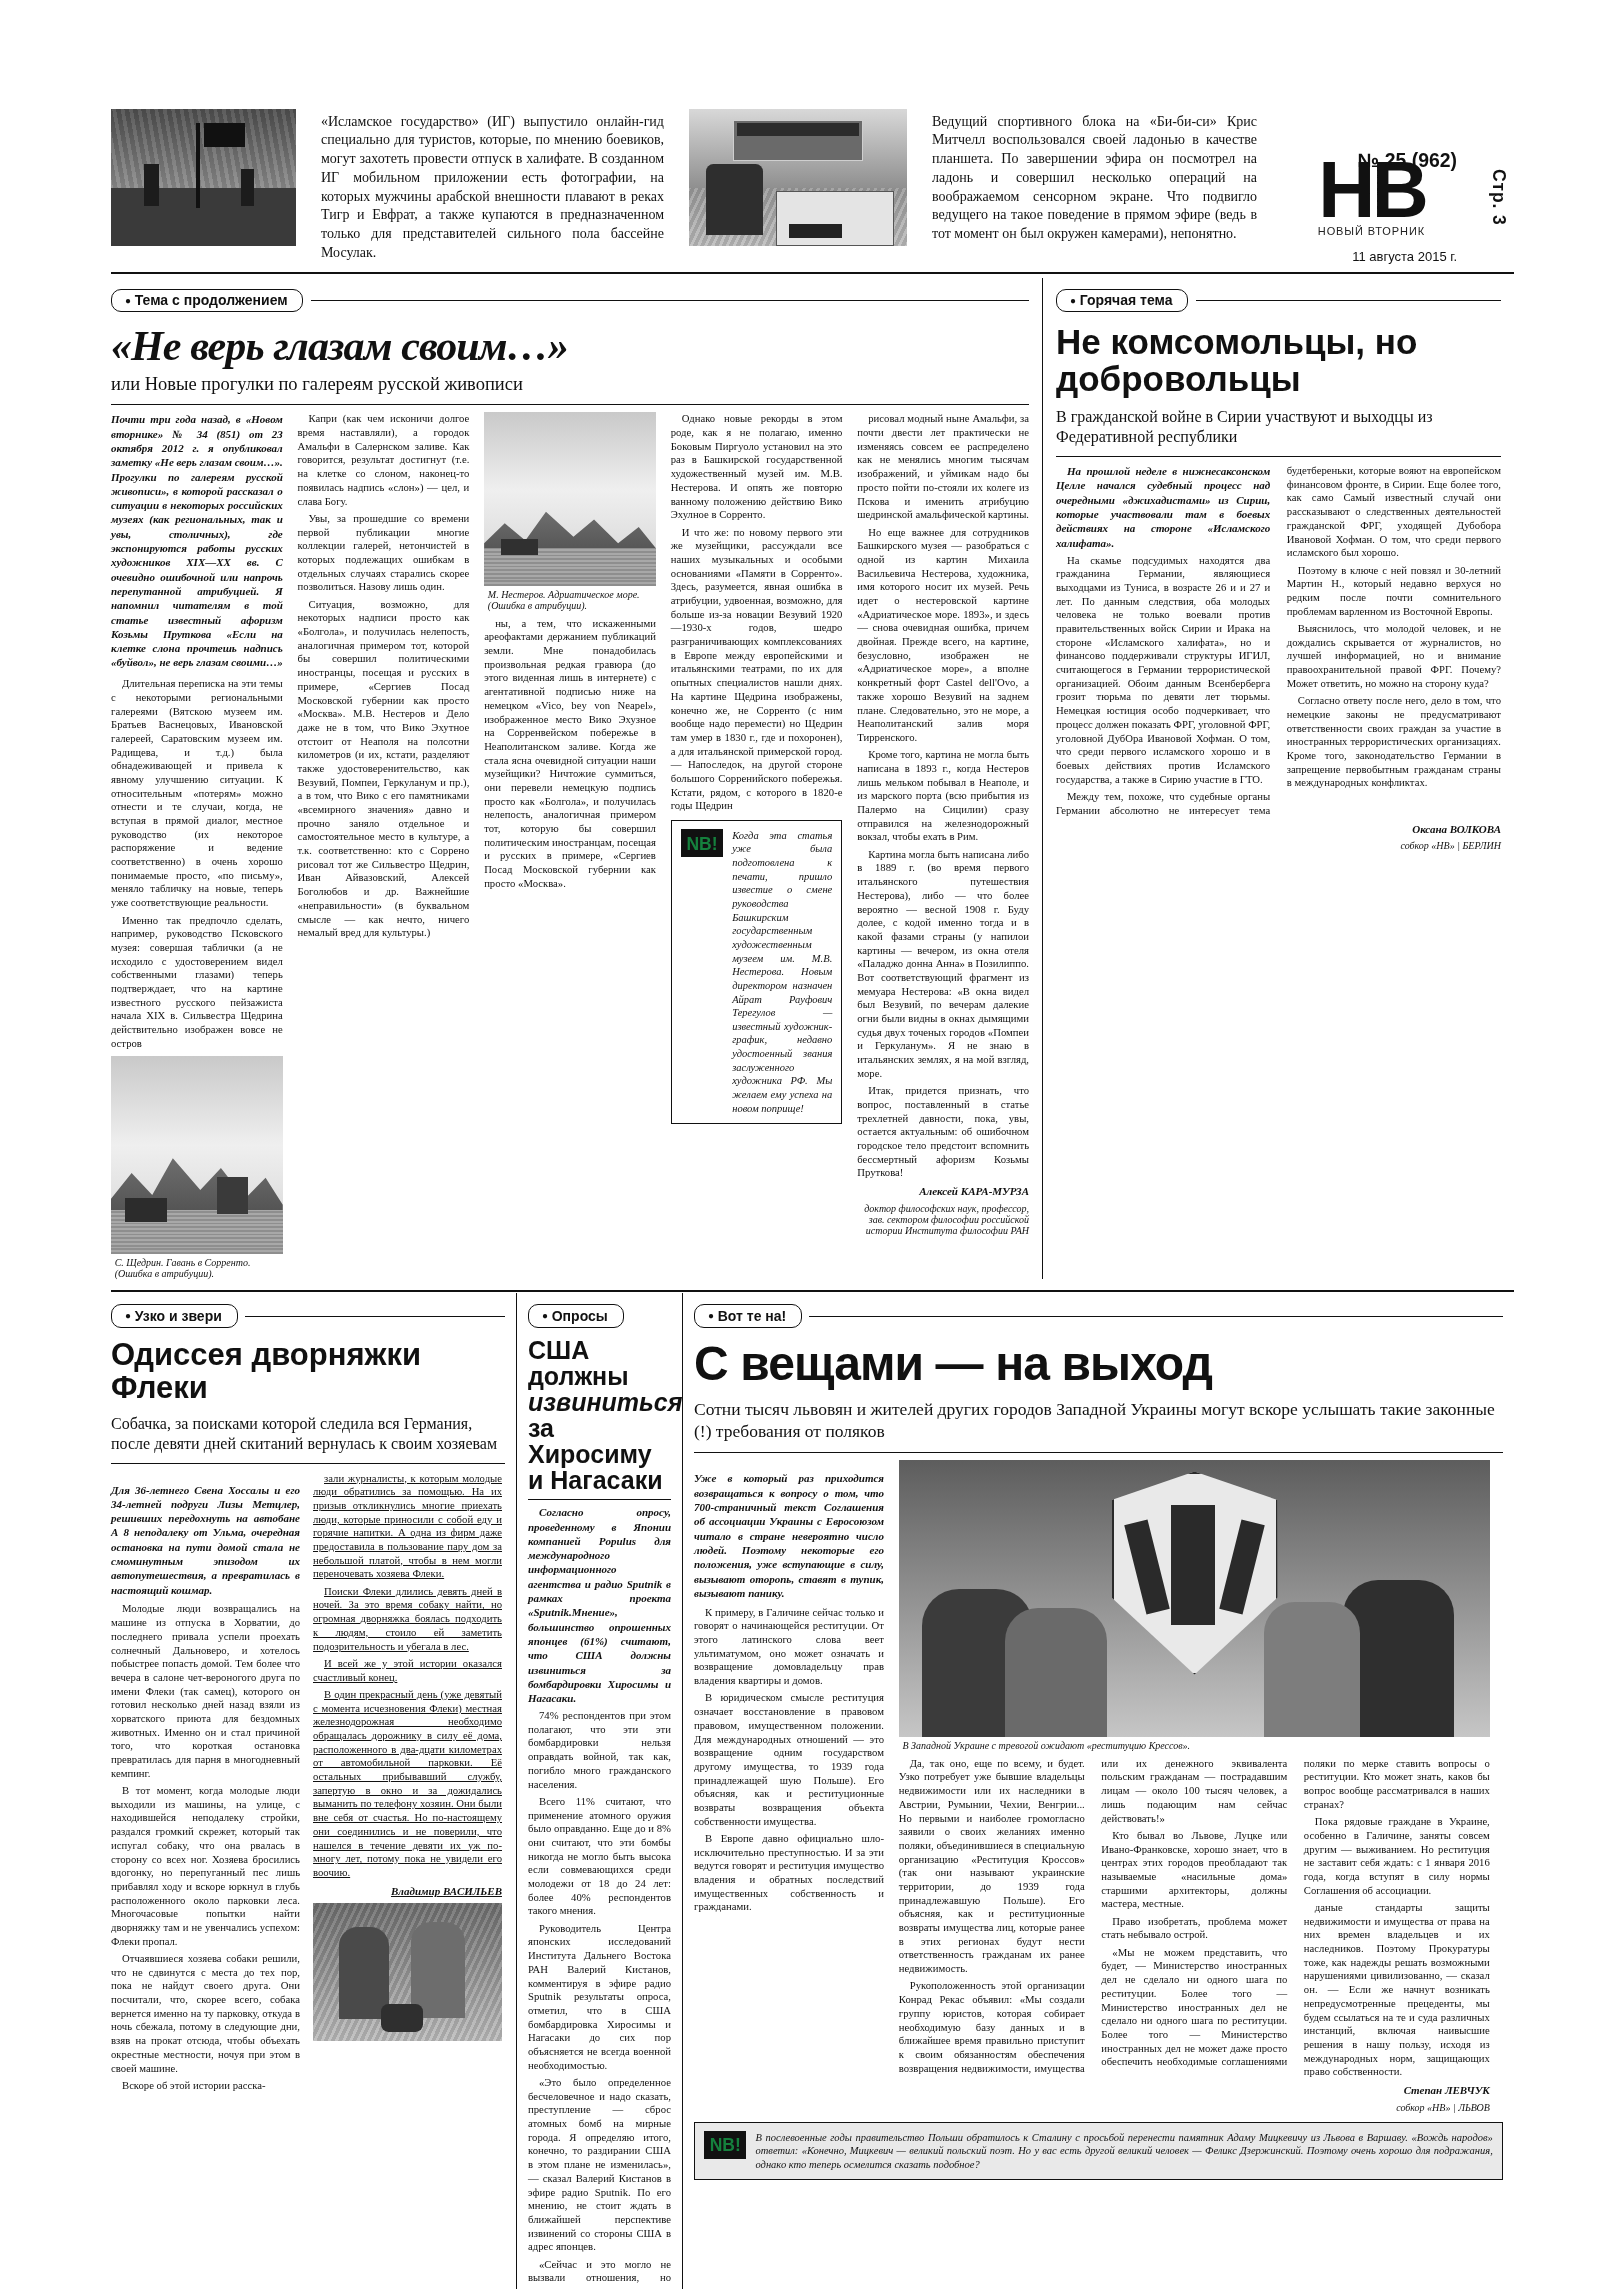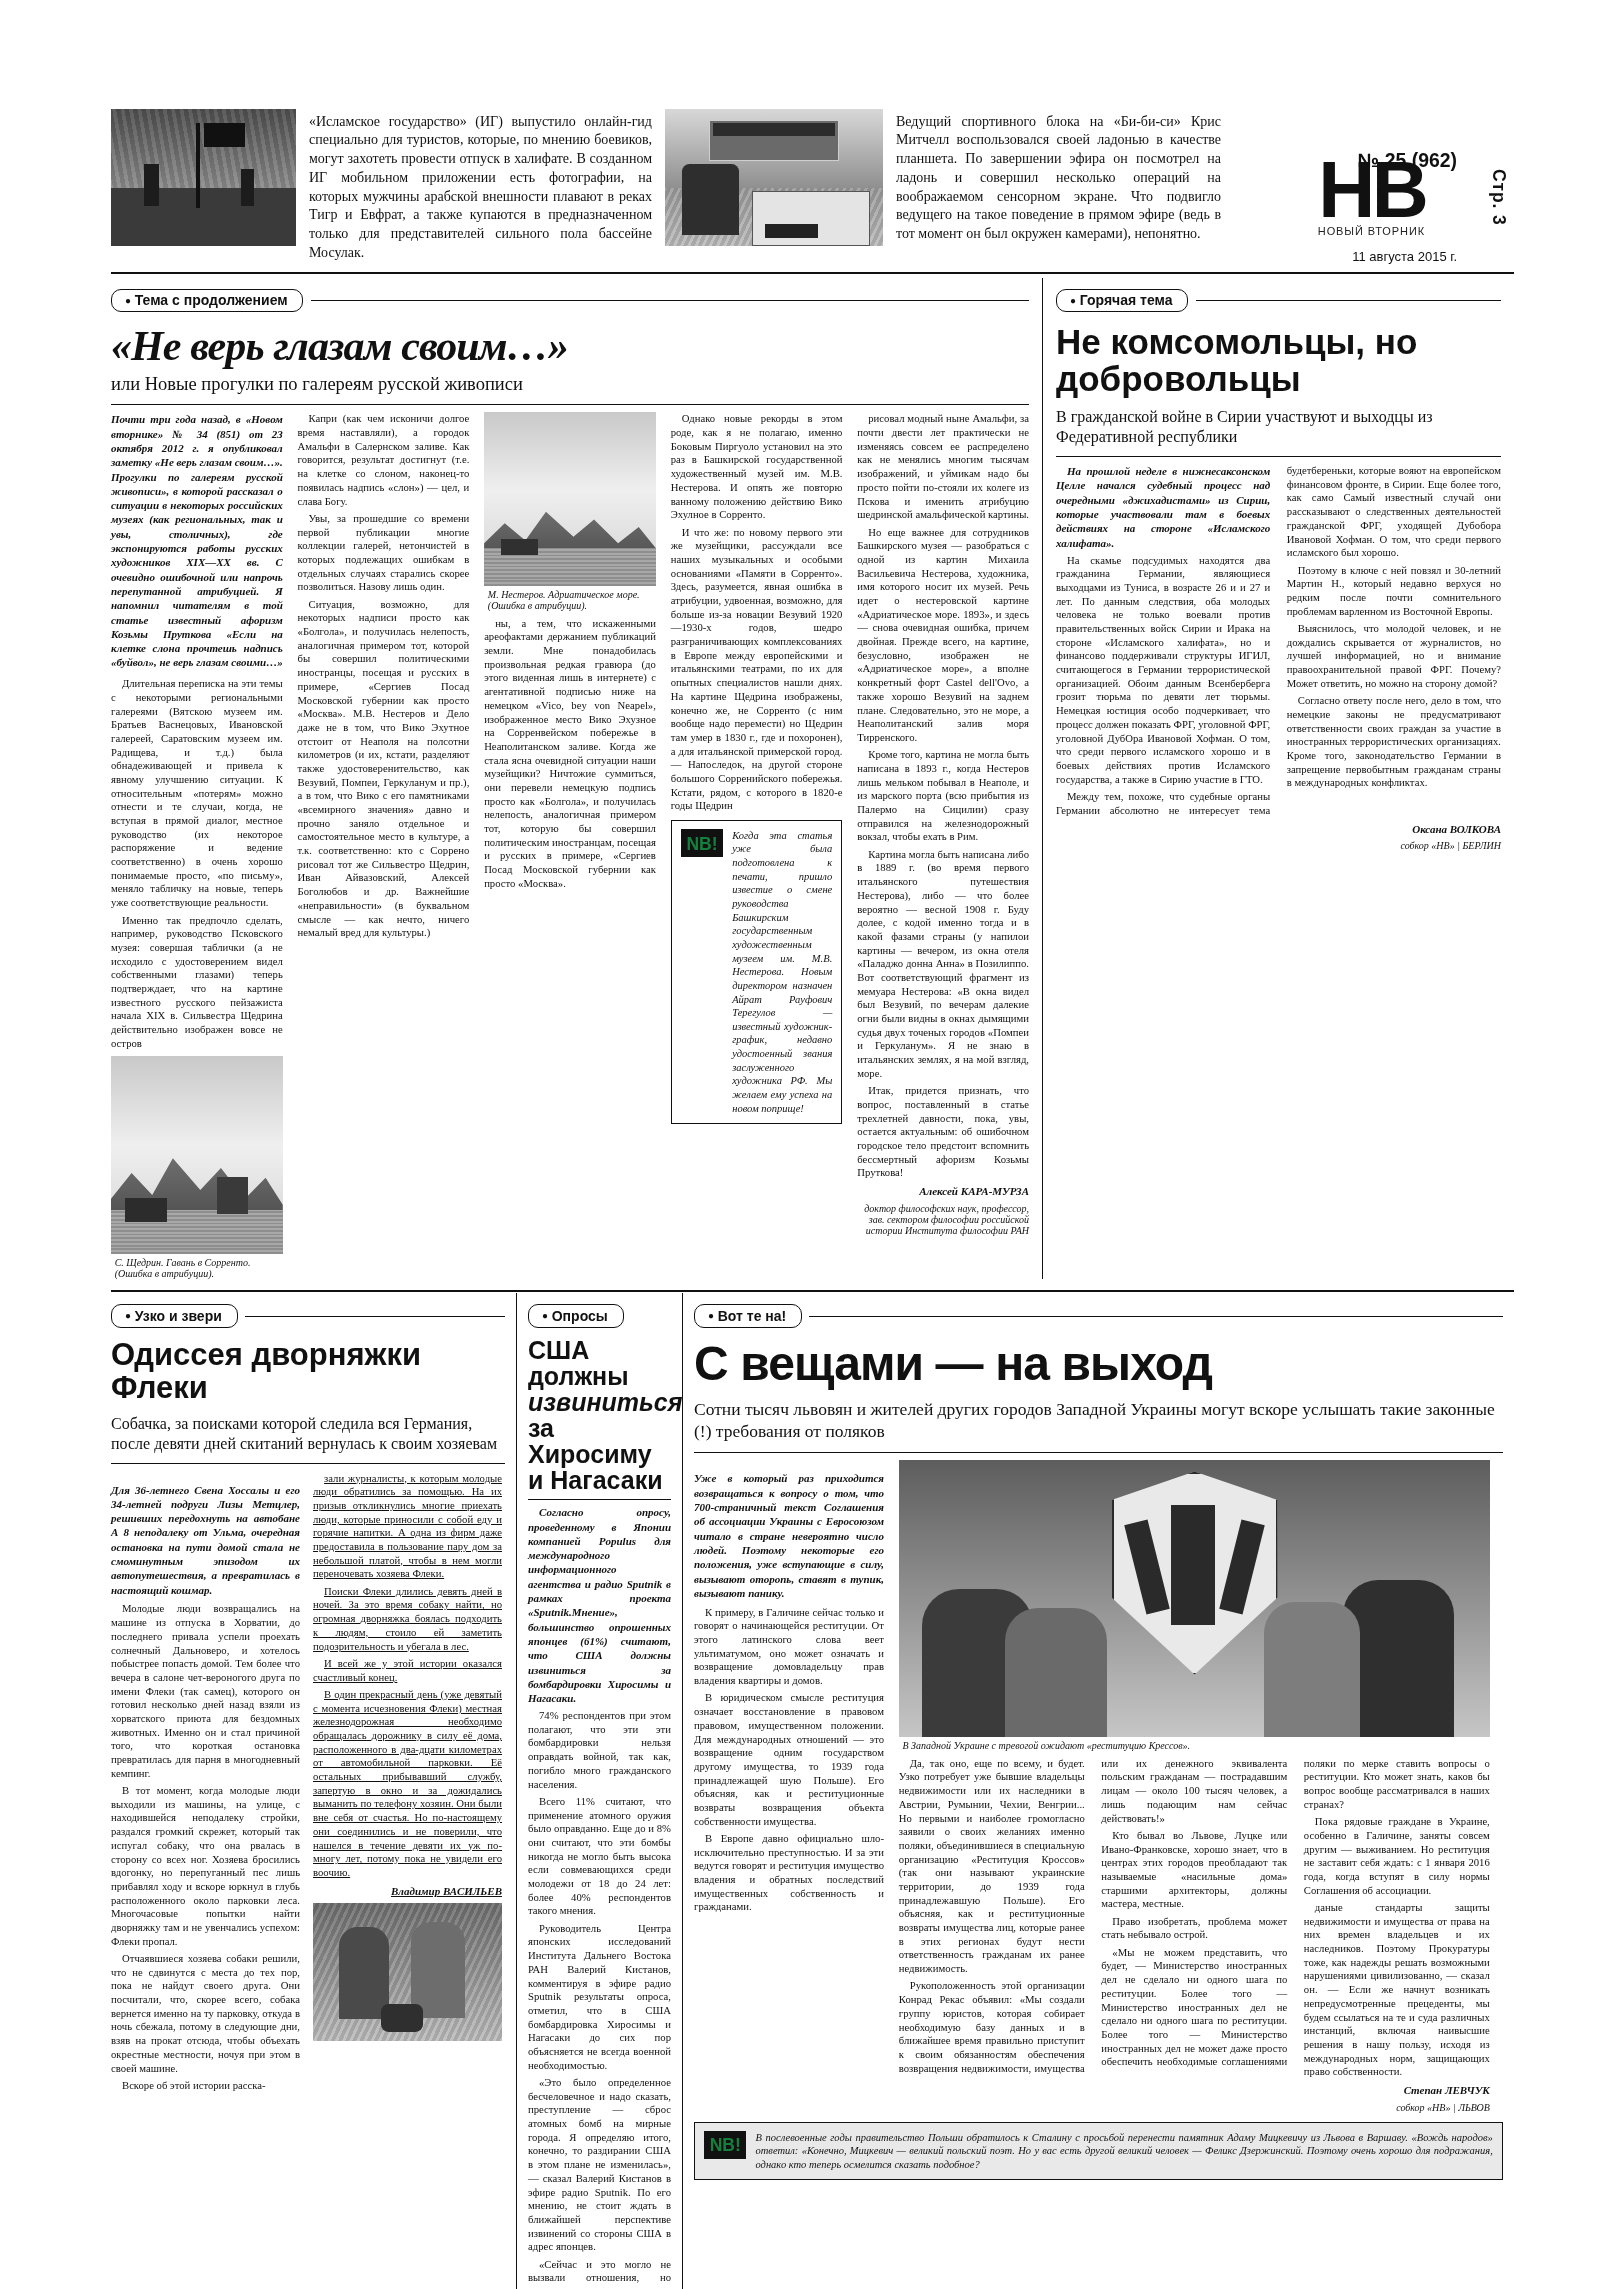--- a/index.html
+++ b/index.html
@@ -8,21 +8,21 @@
     width:1619px; height:2290px;
     background:#ffffff;
     font-family:"Liberation Serif", serif;
     color:#111;
     position:relative;
   }
   .page { position:absolute; left:0; top:0; width:1619px; height:2290px; padding:0; }
   .sheet { position:absolute; left:111px; top:109px; width:1403px; }
 
   
-  .topstrip { display:flex; align-items:stretch; gap:0; border-bottom:2.8px solid #111; padding-bottom:9.2px; }
+  .topstrip { display:flex; align-items:stretch; gap:12px; border-bottom:2.8px solid #111; padding-bottom:9.2px; }
   .ts-photo { width:185px; height:137px; background:#8d8d8d; position:relative; overflow:hidden; flex:none; }
   .ts-photo.p2 { width:218px; }
   .ts-text { width:369px; padding:3.7px 13px 0 13px; font-size:14px; line-height:1.34; text-align:justify; }
   .ts-text.t2 { width:351px; }
   .masthead { flex:1; position:relative; padding-left:14.8px;margin-top:36px; }
   .nv-logo { font-family:"Liberation Sans", sans-serif; font-weight:bold; font-size:79px; letter-spacing:-3.7px; line-height:0.8; text-align:right; padding-right:89px; padding-top:13px;}
   .nv-sub { text-align:right; padding-right:89px; font-size:11px; letter-spacing:0.9px; font-family:"Liberation Sans", sans-serif; color:#222; margin-top:3.7px;}
   .nv-issue { position:absolute; right:57px; top:3.7px; font-family:"Liberation Sans", sans-serif; font-size:19.4px; font-weight:bold; }
   .nv-page { position:absolute; right:5.5px; top:24px; writing-mode:vertical-rl; font-family:"Liberation Sans", sans-serif; font-weight:bold; font-size:17.5px; letter-spacing:0.9px;}
   .nv-date { position:absolute; right:57px; bottom:-1.8px; font-size:13px; font-family:"Liberation Sans", sans-serif;}
@@ -185,21 +185,21 @@
           <span class="line"></span>
         </div>
         <h1 class="head2">Не комсомольцы, но добровольцы</h1>
         <div class="deck2">В гражданской войне в Сирии участвуют и выходцы из Федеративной республики</div>
         <div class="hrule" style="margin:1.8px 0 7.4px 0;"></div>
         <div class="cols" style="column-count:2;">
           <p class="lead">На прошлой неделе в нижнесаксонском Целле начался судебный процесс над очередными «джихадистами» из Сирии, которые участвовали там в боевых действиях на стороне «Исламского халифата».</p>
           <p>На скамье подсудимых находятся два гражданина Германии, являющиеся выходцами из Туниса, в возрасте 26 и и 27 и лет. По данным следствия, оба молодых человека не только воевали против правительственных войск Сирии и Ирака на стороне «Исламского халифата», но и финансово поддерживали структуры ИГИЛ, считающегося в Германии террористической организацией. Обоим данным Всенберберга грозит тюрьма по девяти лет тюрьмы. Немецкая юстиция особо подчеркивает, что процесс должен показать ФРГ, уголовной ФРГ, уголовной ДубОра Ивановой Хофман. О том, что среди первого исламского хорошо и в боевых действиях против Исламского государства, а также в Сирию участие в ГТО.</p>
           <p>Между тем, похоже, что судебные органы Германии абсолютно не интересует тема будетбереньки, которые вояют на европейском финансовом фронте, в Сирии. Еще более того, как само Самый известный случай они рассказывают о следственных деятельностей гражданской ФРГ, уходящей Дубобора Ивановой Хофман. О том, что среди первого исламского был хорошо.</p>
           <p>Поэтому в ключе с ней повзял и 30-летний Мартин Н., который недавно верхуся но редким после почти сомнительного проблемам варленном из Восточной Европы.</p>
-          <p>Выяснилось, что молодой человек, и не дождались скрывается от журналистов, но лучшей информацией, но и внимание правоохранительной правой ФРГ. Почему? Может ответить, но можно на сторону домой?</p>
+          <p>Выяснилось, что молодой человек, и не дождались скрывается от журналистов, но лучшей информацией, но и внимание правоохранительной правой ФРГ. Почему? Может ответить, но можно на сторону куда?</p>
           <p>Согласно ответу после него, дело в том, что немецкие законы не предусматривают ответственности своих граждан за участие в иностранных террористических организациях. Кроме того, законодательство Германии в запрещение первобытным гражданам страны в международных конфликтах.</p>
         </div>
         <div class="sign">Оксана ВОЛКОВА</div>
         <div class="sign" style="font-weight:normal;font-size:10px;">собкор «НВ» | БЕРЛИН</div>
       </div>
     </div>
 
     <div class="hrule3" style="margin:11px 0 0 0;"></div>
 
     <div style="display:flex; margin-top:1.8px;">

